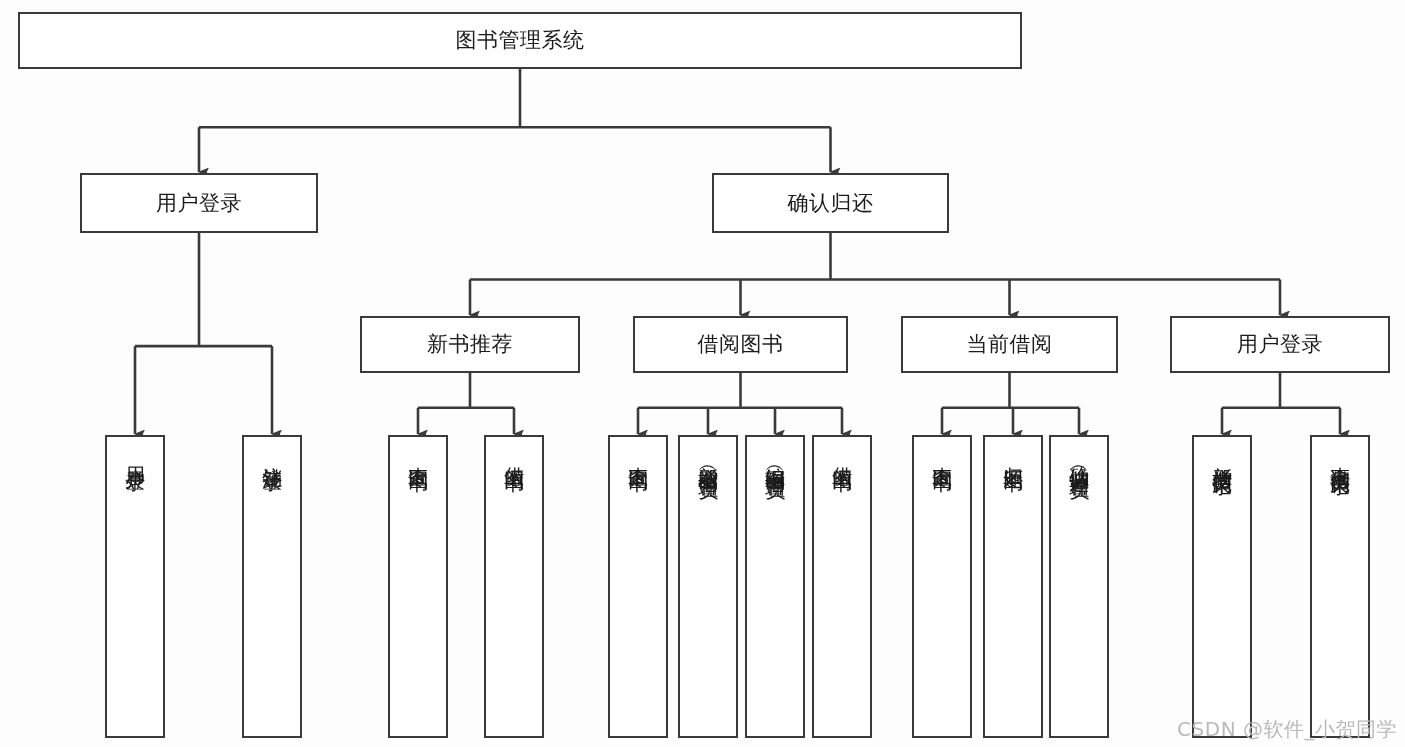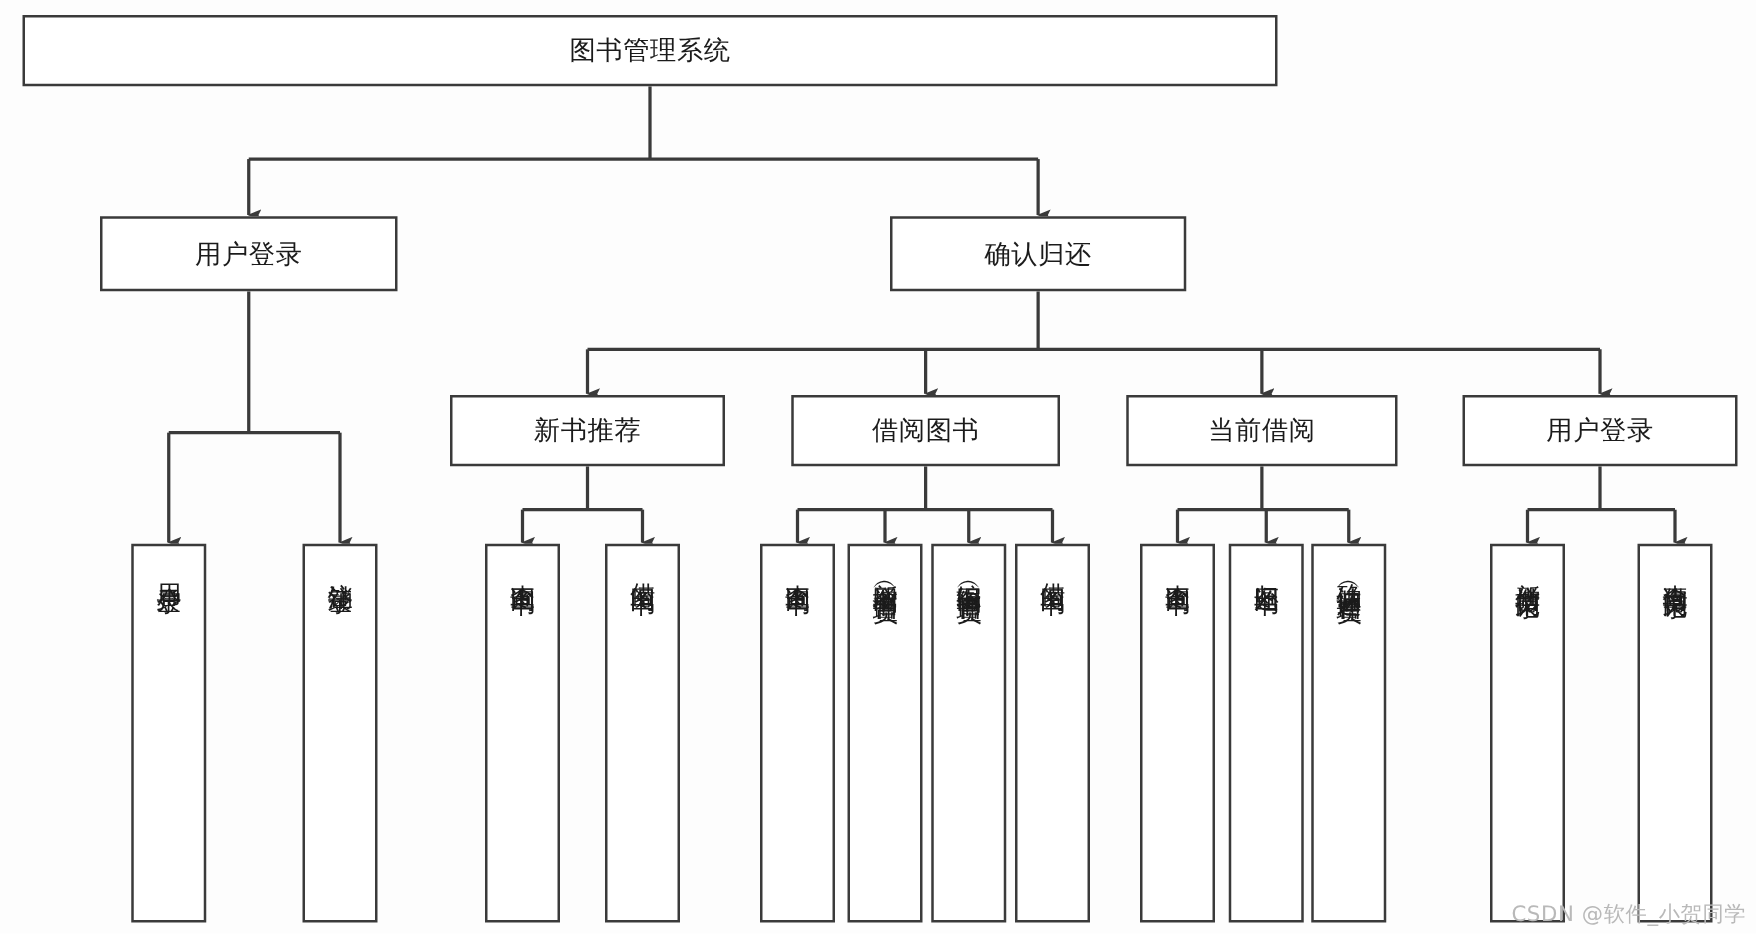--- a/index.html
+++ b/index.html
@@ -54,21 +54,21 @@
     text-orientation: upright;
     font-size: 20px;
     line-height: 1.18;
     letter-spacing: 2px;
     white-space: nowrap;
   }
   #watermark {
     position: absolute;
     right: 8px;
     bottom: 4px;
-    font-size: 17px;
+    font-size: 20px;
     color: #b9b9b9;
     letter-spacing: 0.5px;
     z-index: 5;
     white-space: nowrap;
     font-family: "DejaVu Sans", "Liberation Sans", sans-serif;
   }
 </style>
 </head>
 <body>
 

